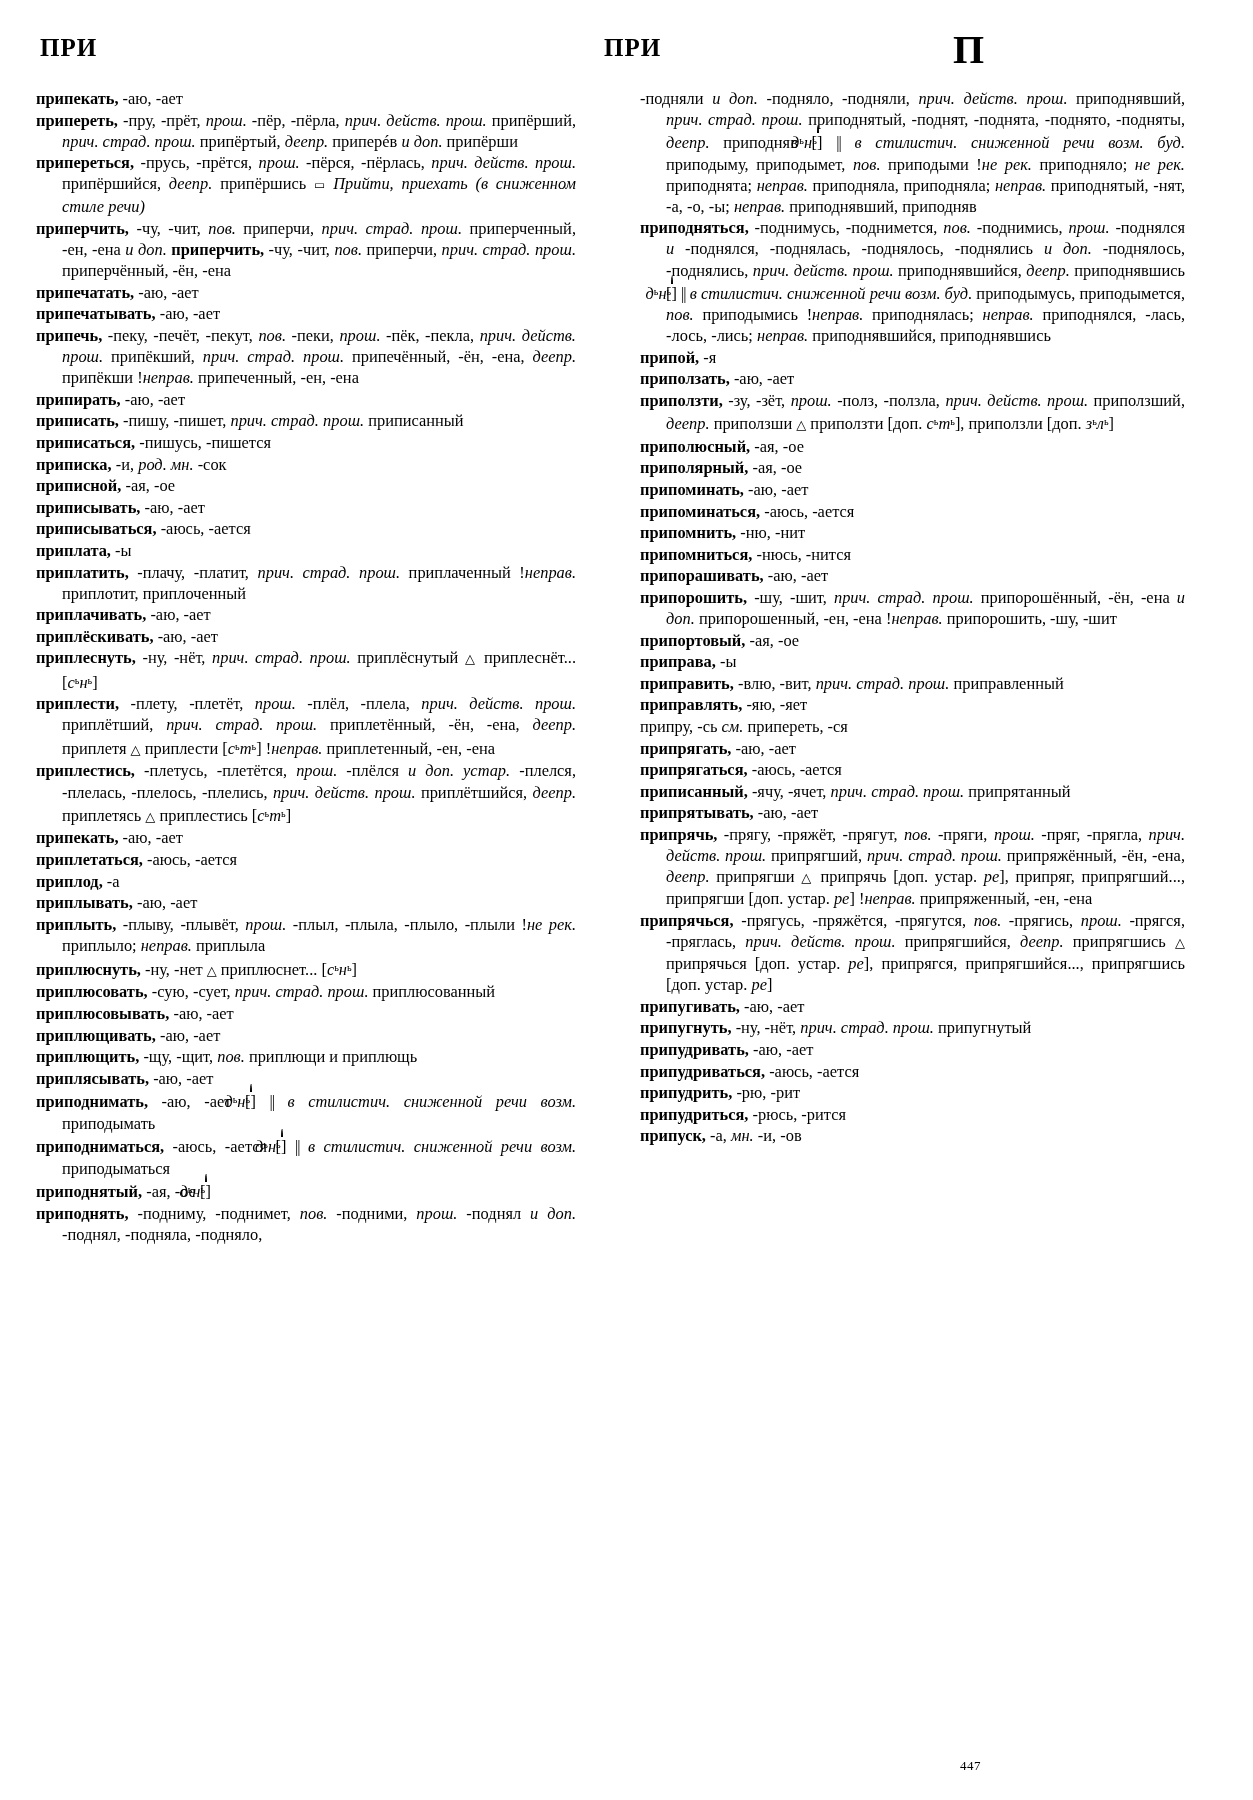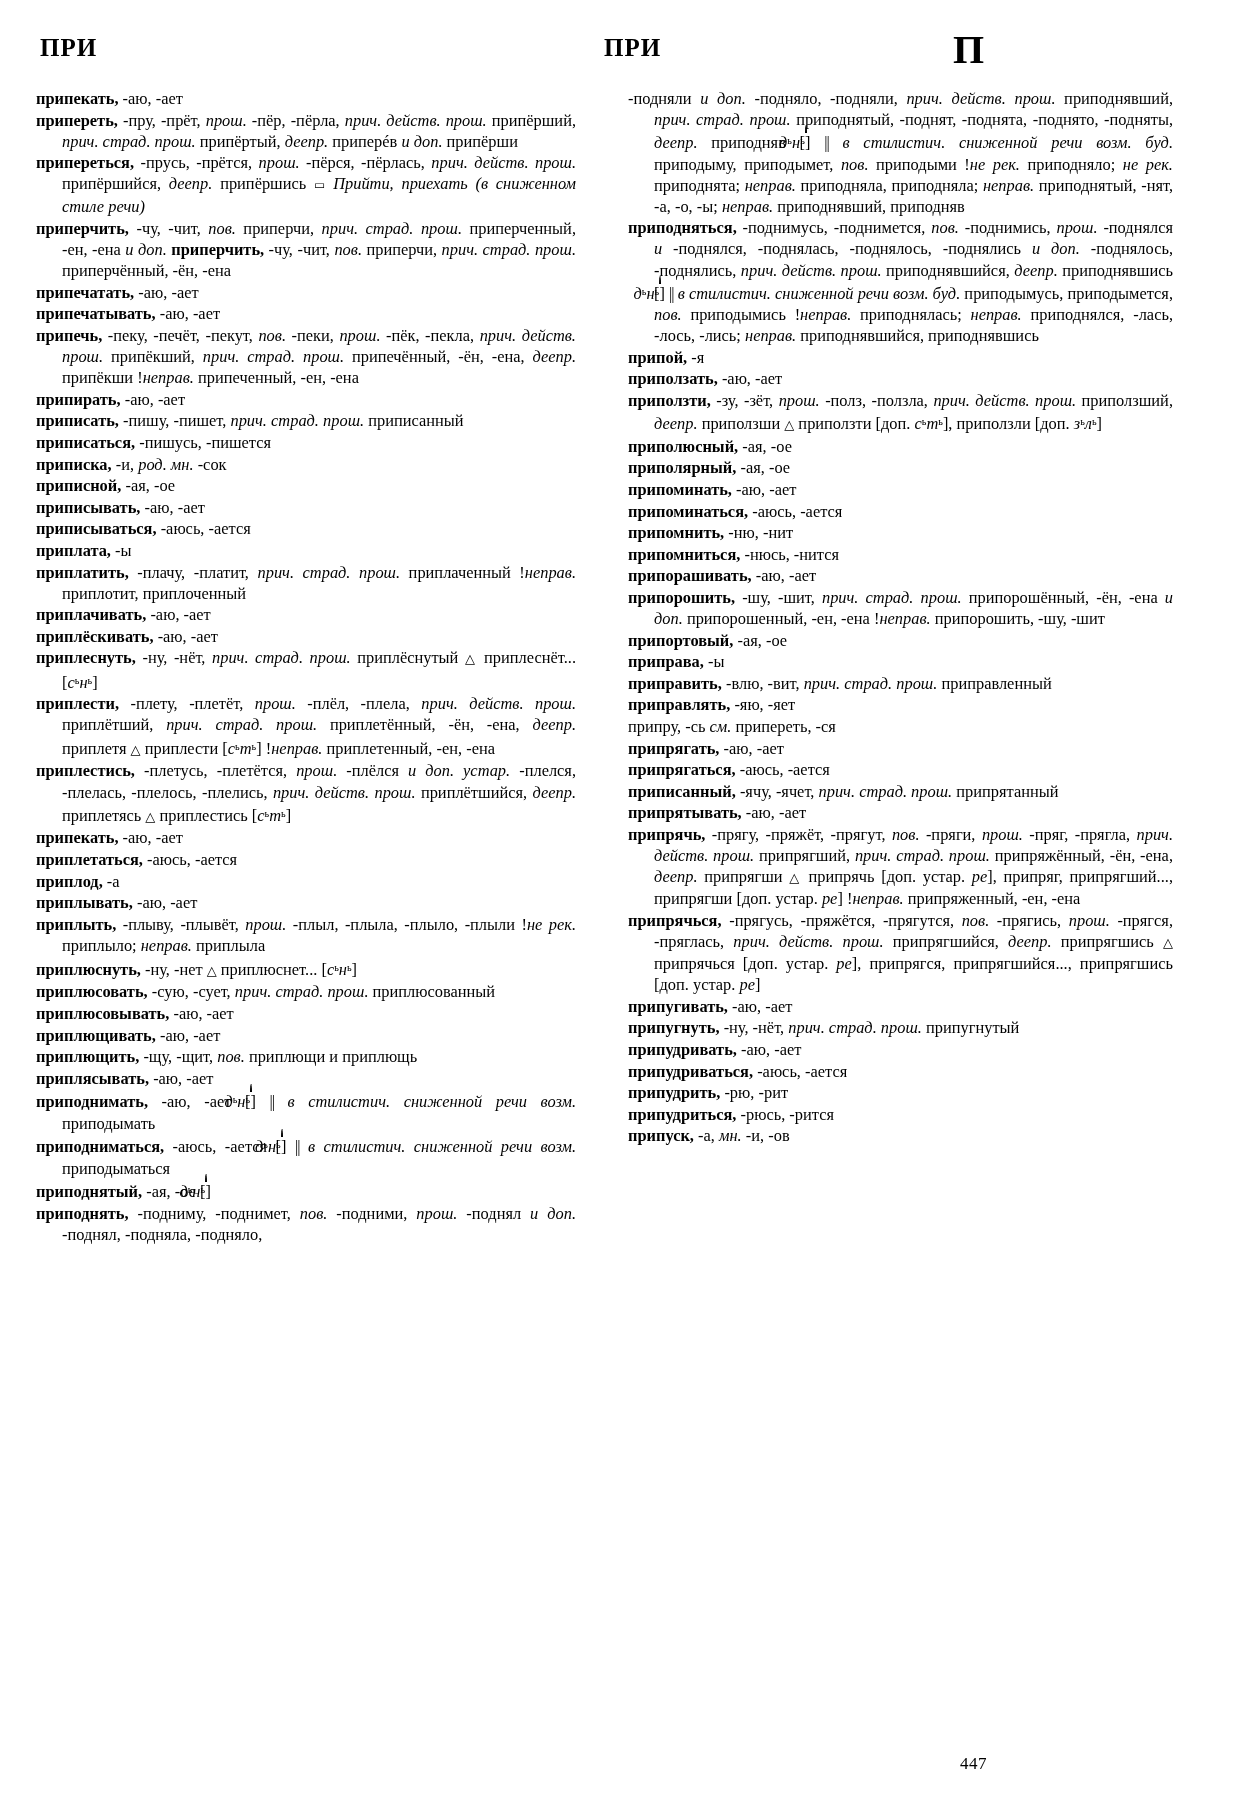--- a/index.html
+++ b/index.html
@@ -47,21 +47,21 @@
   .runhead .rh-right {
     position: absolute;
     right: 6px;
     top: -6px;
     font-weight: bold;
     font-size: 40px;
   }
   
   .columns {
     display: flex;
-    gap: 32px;
+    gap: 44px;
     margin-top: 4px;
   }
   .col {
     width: 540px;
     flex: 0 0 540px;
   }
   .col.right { width: 545px; flex: 0 0 545px; margin-left: 20px; }
 
   .entry {
     margin: 0 0 0.5px 0;
@@ -99,23 +99,23 @@
     right: 8%;
     top: -0.30em;
     height: 0.42em;
     border: 1.7px solid #000;
     border-bottom: none;
     border-radius: 50% 50% 0 0 / 100% 100% 0 0;
   }
   
   .folio {
     position: absolute;
-    right: 39px;
+    right: 45px;
     bottom: 26px;
-    font-size: 17px;
+    font-size: 13px;
     font-weight: normal;
     letter-spacing: 0.5px;
   }
 </style>
 </head>
 <body>
 
 <div class="page">
 
   <div class="runhead">

